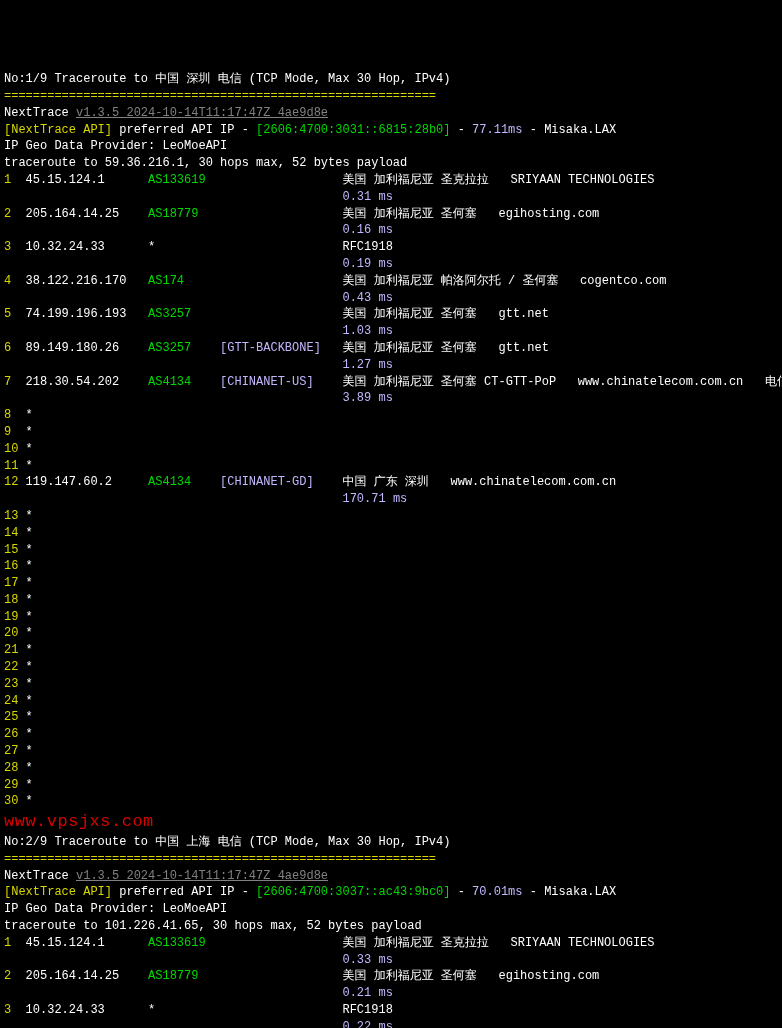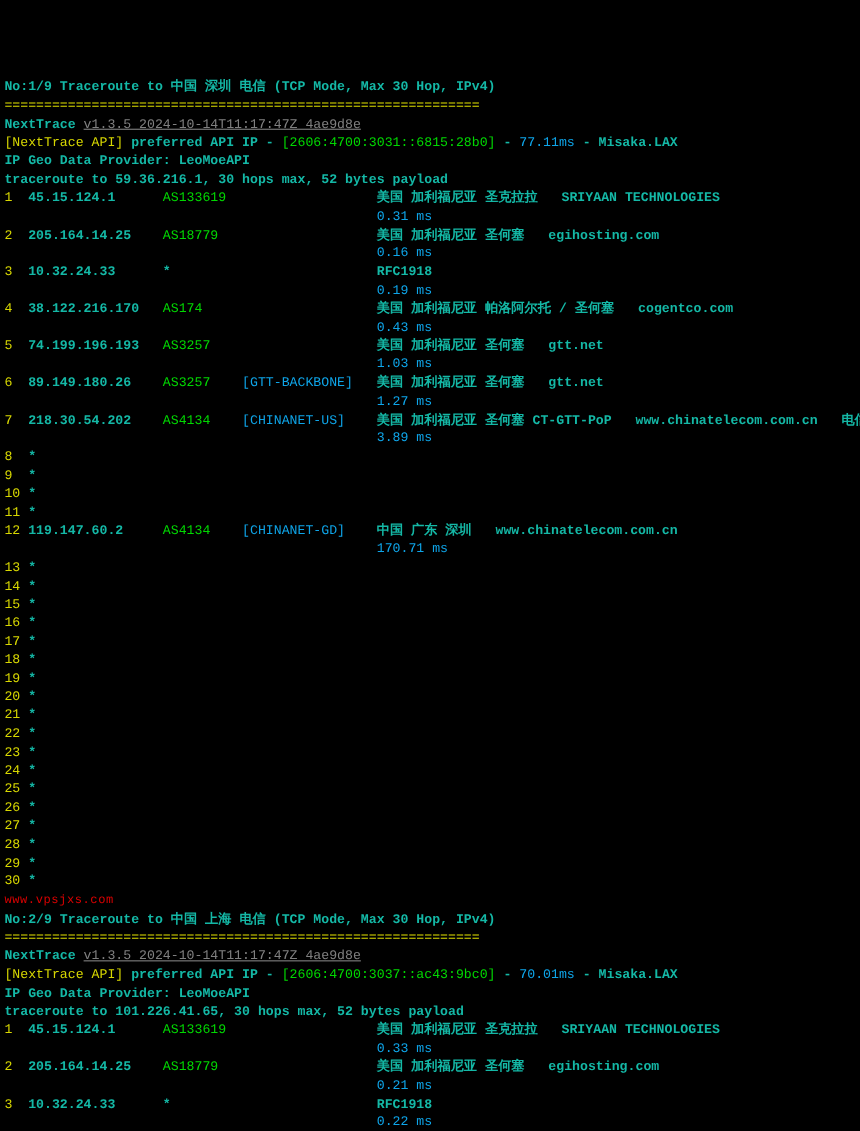--- a/index.html
+++ b/index.html
@@ -6,29 +6,29 @@
     background: #000;
     color: #fff;
     font-family: "Courier New", monospace;
     font-size: 12px;
     margin: 0;
     padding: 4px;
     line-height: 1.4;
     white-space: pre;
     width: 782px;
   }
-  .white { color: #14b8a6; font-weight: bold; }
-  .cyan { color: #0ea5e9; }
+  .white { color: #ffffff; }
+  .cyan { color: #c4b5fd; }
   .gray { color: #808080; text-decoration: underline; }
   .yellow { color: #d7d700; }
   .green { color: #00d700; }
   .row { display: block; }
   .wm {
     color: #ff0000;
-    font-size: 11px;
+    font-size: 17px;
     opacity: 0.85;
     letter-spacing: 0.5px;
   }
 </style>
 </head>
 <body>
 
 
 
 <div id="out"><div class="row"><span class="white">No:1/9 Traceroute to 中国 深圳 电信 (TCP Mode, Max 30 Hop, IPv4)</span></div><div class="row"><span class="yellow">============================================================</span></div><div class="row"><span class="white">NextTrace </span><span class="gray">v1.3.5 2024-10-14T11:17:47Z 4ae9d8e</span></div><div class="row"><span class="yellow">[NextTrace API]</span><span class="white"> preferred API IP - </span><span class="green">[2606:4700:3031::6815:28b0]</span><span class="white"> - </span><span class="cyan">77.11ms</span><span class="white"> - Misaka.LAX</span></div><div class="row"><span class="white">IP Geo Data Provider: LeoMoeAPI</span></div><div class="row"><span class="white">traceroute to 59.36.216.1, 30 hops max, 52 bytes payload</span></div><div class="row"><span class="yellow">1  </span><span class="white">45.15.124.1      </span><span class="green">AS133619  </span>                 <span class="white">美国 加利福尼亚 圣克拉拉   SRIYAAN TECHNOLOGIES</span></div><div class="row">                                               <span class="cyan">0.31 ms</span></div><div class="row"><span class="yellow">2  </span><span class="white">205.164.14.25    </span><span class="green">AS18779   </span>                 <span class="white">美国 加利福尼亚 圣何塞   egihosting.com</span></div><div class="row">                                               <span class="cyan">0.16 ms</span></div><div class="row"><span class="yellow">3  </span><span class="white">10.32.24.33      </span><span class="white">*         </span>                 <span class="white">RFC1918</span></div><div class="row">                                               <span class="cyan">0.19 ms</span></div><div class="row"><span class="yellow">4  </span><span class="white">38.122.216.170   </span><span class="green">AS174     </span>                 <span class="white">美国 加利福尼亚 帕洛阿尔托 / 圣何塞   cogentco.com</span></div><div class="row">                                               <span class="cyan">0.43 ms</span></div><div class="row"><span class="yellow">5  </span><span class="white">74.199.196.193   </span><span class="green">AS3257    </span>                 <span class="white">美国 加利福尼亚 圣何塞   gtt.net</span></div><div class="row">                                               <span class="cyan">1.03 ms</span></div><div class="row"><span class="yellow">6  </span><span class="white">89.149.180.26    </span><span class="green">AS3257    </span><span class="cyan">[GTT-BACKBONE]   </span><span class="white">美国 加利福尼亚 圣何塞   gtt.net</span></div><div class="row">                                               <span class="cyan">1.27 ms</span></div><div class="row"><span class="yellow">7  </span><span class="white">218.30.54.202    </span><span class="green">AS4134    </span><span class="cyan">[CHINANET-US]    </span><span class="white">美国 加利福尼亚 圣何塞 CT-GTT-PoP   www.chinatelecom.com.cn   电信</span></div><div class="row">                                               <span class="cyan">3.89 ms</span></div><div class="row"><span class="yellow">8  </span><span class="white">*</span></div><div class="row"><span class="yellow">9  </span><span class="white">*</span></div><div class="row"><span class="yellow">10 </span><span class="white">*</span></div><div class="row"><span class="yellow">11 </span><span class="white">*</span></div><div class="row"><span class="yellow">12 </span><span class="white">119.147.60.2     </span><span class="green">AS4134    </span><span class="cyan">[CHINANET-GD]    </span><span class="white">中国 广东 深圳   www.chinatelecom.com.cn</span></div><div class="row">                                               <span class="cyan">170.71 ms</span></div><div class="row"><span class="yellow">13 </span><span class="white">*</span></div><div class="row"><span class="yellow">14 </span><span class="white">*</span></div><div class="row"><span class="yellow">15 </span><span class="white">*</span></div><div class="row"><span class="yellow">16 </span><span class="white">*</span></div><div class="row"><span class="yellow">17 </span><span class="white">*</span></div><div class="row"><span class="yellow">18 </span><span class="white">*</span></div><div class="row"><span class="yellow">19 </span><span class="white">*</span></div><div class="row"><span class="yellow">20 </span><span class="white">*</span></div><div class="row"><span class="yellow">21 </span><span class="white">*</span></div><div class="row"><span class="yellow">22 </span><span class="white">*</span></div><div class="row"><span class="yellow">23 </span><span class="white">*</span></div><div class="row"><span class="yellow">24 </span><span class="white">*</span></div><div class="row"><span class="yellow">25 </span><span class="white">*</span></div><div class="row"><span class="yellow">26 </span><span class="white">*</span></div><div class="row"><span class="yellow">27 </span><span class="white">*</span></div><div class="row"><span class="yellow">28 </span><span class="white">*</span></div><div class="row"><span class="yellow">29 </span><span class="white">*</span></div><div class="row"><span class="yellow">30 </span><span class="white">*</span></div><div class="row"><span class="wm">www.vpsjxs.com</span></div><div class="row"><span class="white">No:2/9 Traceroute to 中国 上海 电信 (TCP Mode, Max 30 Hop, IPv4)</span></div><div class="row"><span class="yellow">============================================================</span></div><div class="row"><span class="white">NextTrace </span><span class="gray">v1.3.5 2024-10-14T11:17:47Z 4ae9d8e</span></div><div class="row"><span class="yellow">[NextTrace API]</span><span class="white"> preferred API IP - </span><span class="green">[2606:4700:3037::ac43:9bc0]</span><span class="white"> - </span><span class="cyan">70.01ms</span><span class="white"> - Misaka.LAX</span></div><div class="row"><span class="white">IP Geo Data Provider: LeoMoeAPI</span></div><div class="row"><span class="white">traceroute to 101.226.41.65, 30 hops max, 52 bytes payload</span></div><div class="row"><span class="yellow">1  </span><span class="white">45.15.124.1      </span><span class="green">AS133619  </span>                 <span class="white">美国 加利福尼亚 圣克拉拉   SRIYAAN TECHNOLOGIES</span></div><div class="row">                                               <span class="cyan">0.33 ms</span></div><div class="row"><span class="yellow">2  </span><span class="white">205.164.14.25    </span><span class="green">AS18779   </span>                 <span class="white">美国 加利福尼亚 圣何塞   egihosting.com</span></div><div class="row">                                               <span class="cyan">0.21 ms</span></div><div class="row"><span class="yellow">3  </span><span class="white">10.32.24.33      </span><span class="white">*         </span>                 <span class="white">RFC1918</span></div><div class="row">                                               <span class="cyan">0.22 ms</span></div></div>

